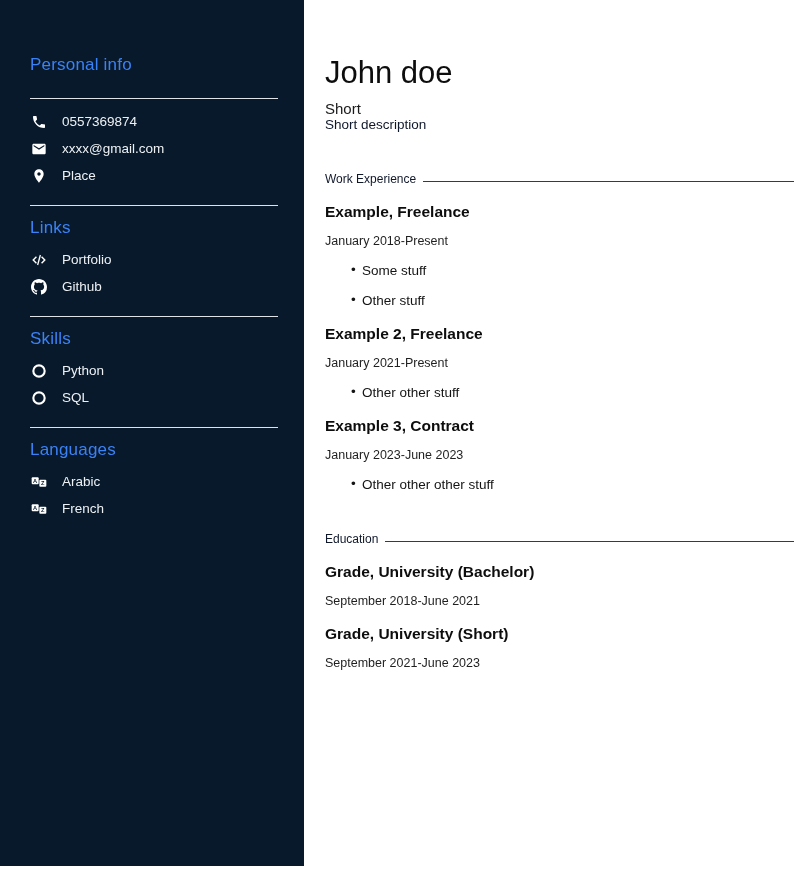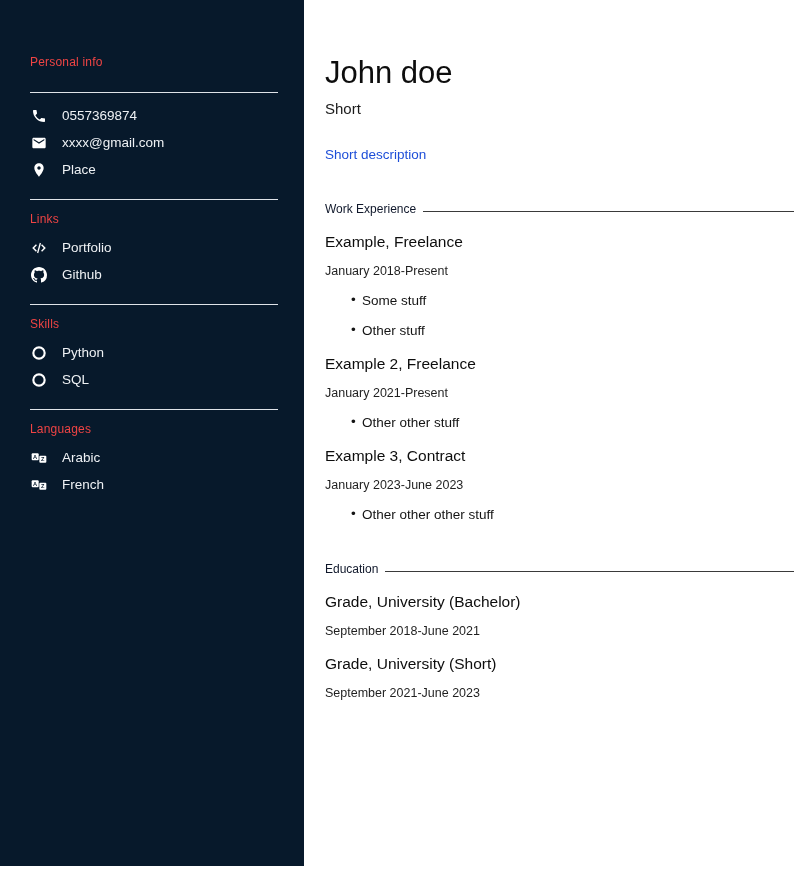--- a/index.html
+++ b/index.html
@@ -15,23 +15,23 @@
 
   
   .sidebar {
     position: absolute; left: 0; top: 0;
     width: 304px; height: 866px;
     background: #07192b;
     color: #ffffff;
     padding: 55px 26px 0 30px;
   }
   .side-heading {
-    font-size: 12px;
+    font-size: 17px;
     font-weight: 400;
-    color: #ef4444;
+    color: #3b82f6;
     letter-spacing: 0.2px;
   }
   .side-hr {
     border: none;
     border-top: 1px solid #dfe3e8;
     margin: 23px 0 9px 0;
   }
   .side-hr.between { margin: 16px 0 12px 0; }
   .side-heading.mid { margin-bottom: 8px; }
   .side-item {
@@ -59,39 +59,39 @@
     padding: 56px 0 0 21px;
     background: #ffffff;
   }
   .name {
     font-size: 31px;
     font-weight: 400;
     line-height: 1.1;
     color: #0d0d0d;
   }
   .job-title { font-size: 15px; margin-top: 10px; color: #1a1a1a; }
-  .description { font-size: 13.5px; margin-top: 30px; color: #1d4ed8; }
+  .description { font-size: 13.5px; color: #0f172a; }
 
   .section-head {
     margin-top: 40px;
     display: flex;
     align-items: flex-end;
     font-size: 12px;
     color: #0f172a;
   }
   .section-head .rule {
     flex: 1;
     border-bottom: 1px solid #3a3a3a;
     margin-left: 7px;
     margin-bottom: 4px;
   }
 
   .entry-title {
     font-size: 15.5px;
-    font-weight: 400;
+    font-weight: 700;
     margin-top: 17px;
     color: #0d0d0d;
   }
   .entry-date { font-size: 12.5px; margin-top: 13px; color: #1f1f1f; }
   .bullet {
     font-size: 13.5px;
     margin-top: 15px;
     padding-left: 37px;
     position: relative;
     color: #141414;

